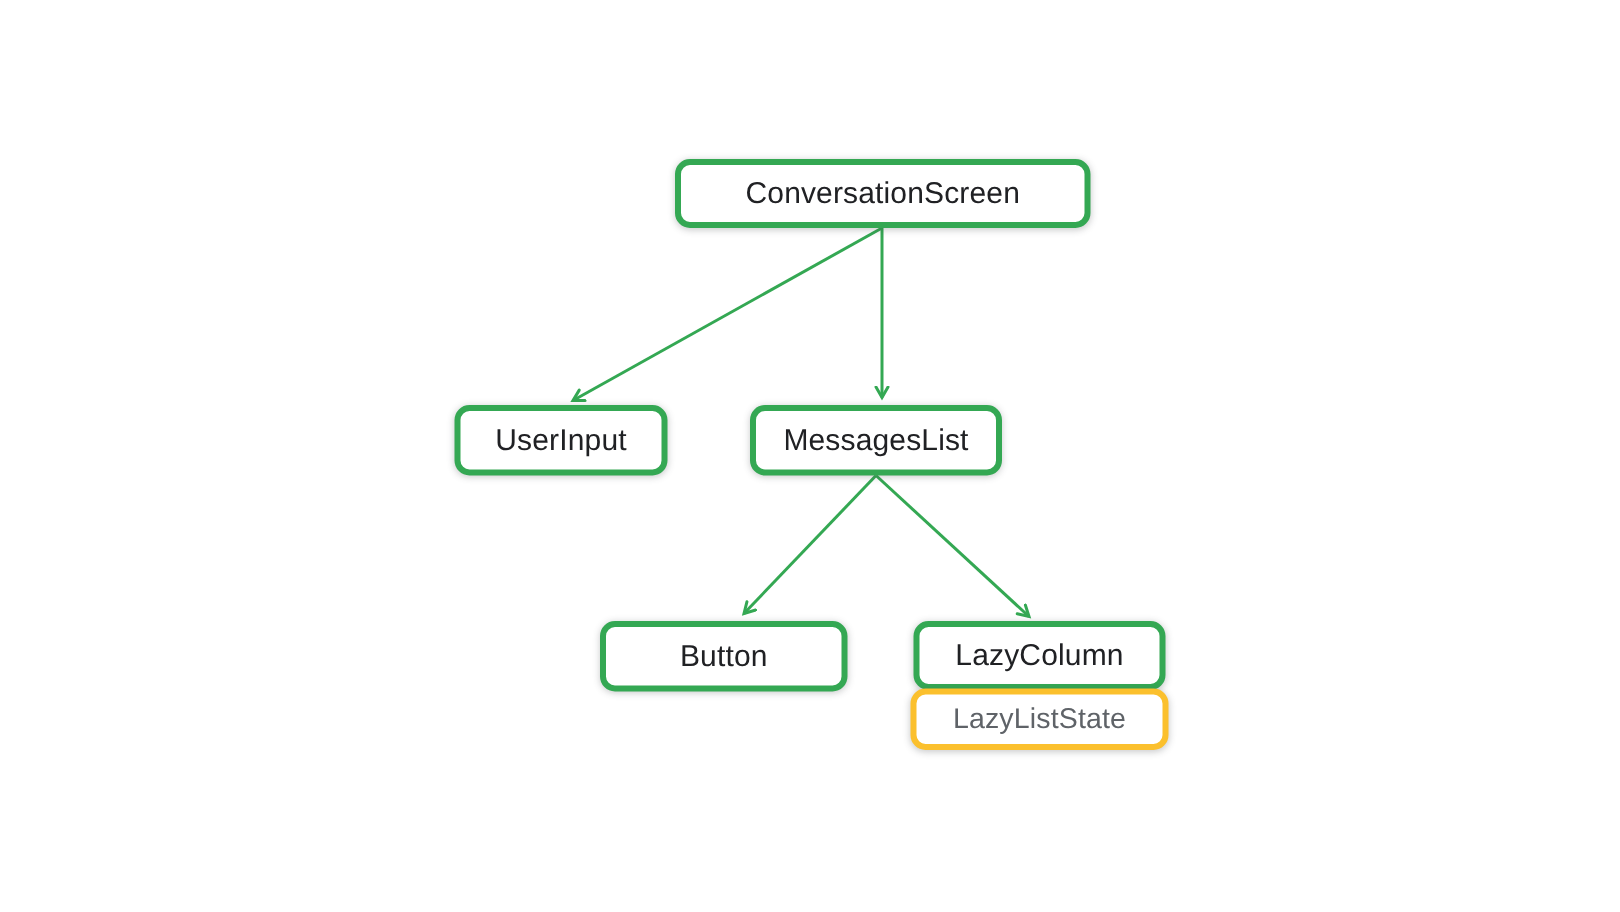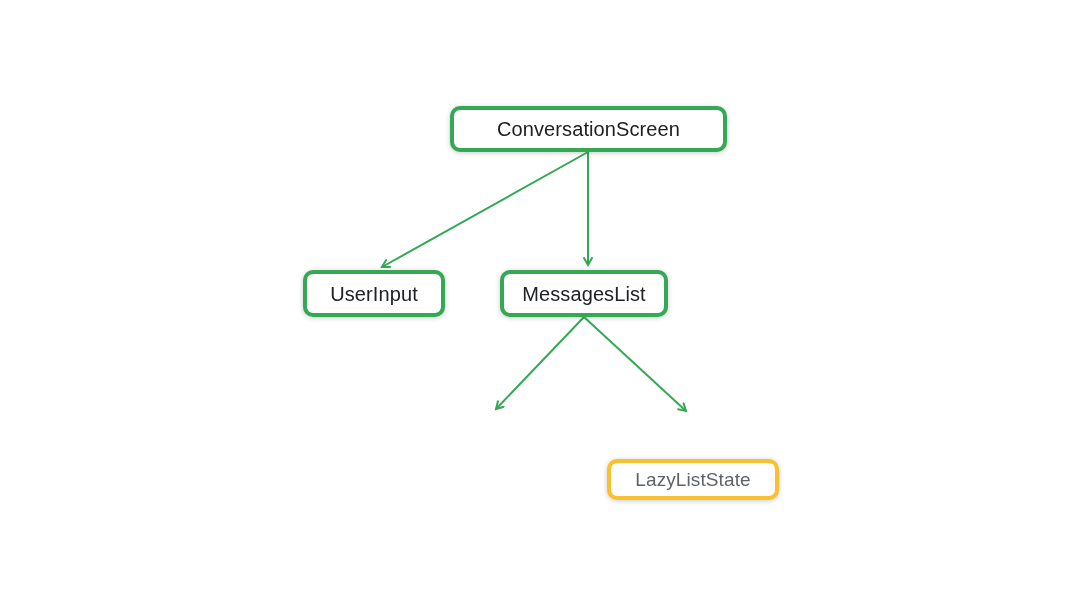--- a/index.html
+++ b/index.html
@@ -68,19 +68,25 @@
   </div>
 
   <div class="node" id="n-user-input" style="border-color: rgb(52, 168, 83); color: rgb(32, 33, 36);">
     <span>UserInput</span>
   </div>
 
   <div class="node" id="n-messages-list" style="border-color: rgb(52, 168, 83); color: rgb(32, 33, 36);">
     <span>MessagesList</span>
   </div>
 
+  <div class="node" id="n-button" style="border-color: rgb(52, 168, 83); color: rgb(32, 33, 36);">
+    <span>Button</span>
+  </div>
 
+  <div class="node" id="n-lazy-column" style="border-color: rgb(52, 168, 83); color: rgb(32, 33, 36);">
+    <span>LazyColumn</span>
+  </div>
 
   <div class="node" id="n-lazy-list-state" style="border-color: rgb(251, 192, 45); color: rgb(95, 99, 104);">
     <span>LazyListState</span>
   </div>
 
 </div>
 
 </body></html>

